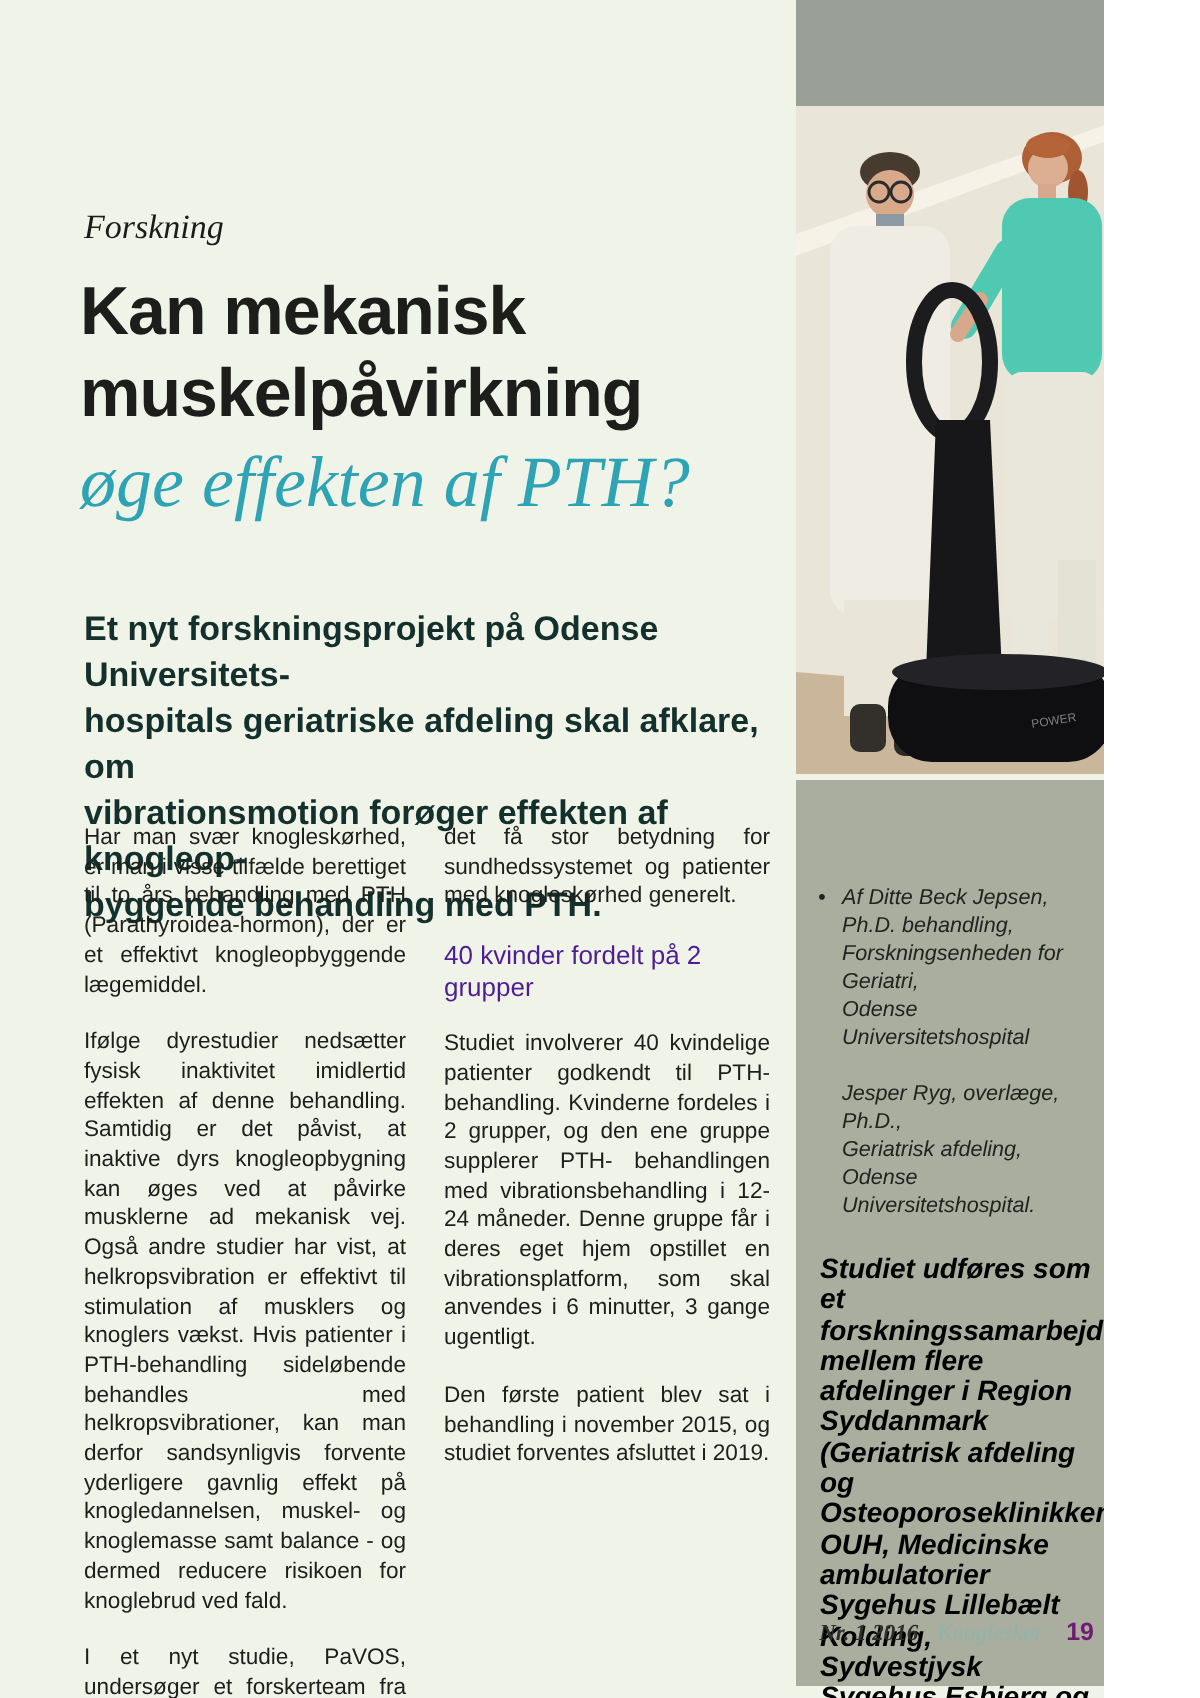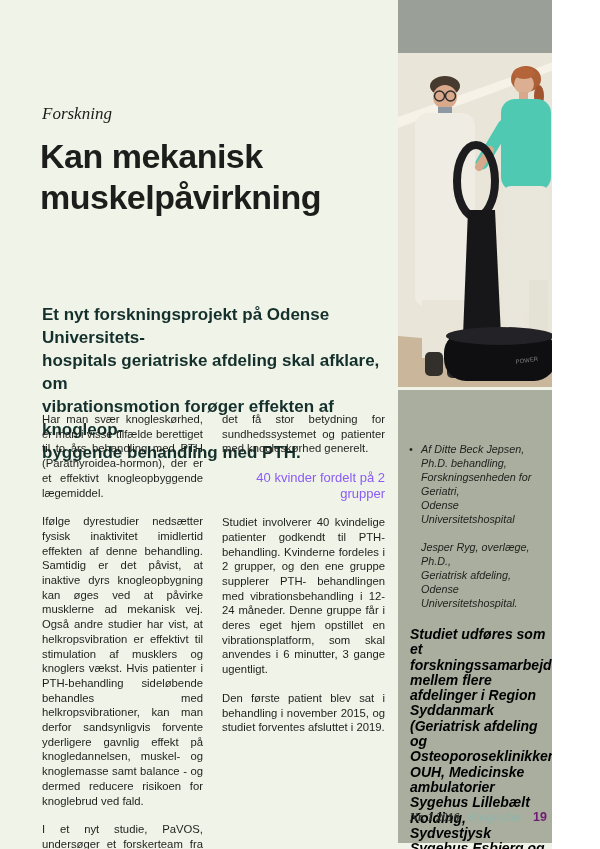--- a/index.html
+++ b/index.html
@@ -30,22 +30,22 @@
   }
   .col{
     position:absolute;top:412px;
     font-size:11.3px;line-height:14.7px;color:#1e1f1b;
     text-align:justify;
   }
   .col1{left:42px;width:161px;}
   .col2{left:222px;width:163px;}
   .col p{margin:0 0 14px 0;}
   .subheading{
-    font-size:13px;line-height:15.5px;color:#8b5cf6;
-    margin:0 0 3px 0;text-align:right;
+    font-size:13px;line-height:15.5px;color:#4c1d95;
+    margin:0 0 3px 0;text-align:left;
   }
   .photo{
     position:absolute;left:398px;top:0;width:167px;height:387px;
   }
   .sidebar{
     position:absolute;left:398px;top:390px;width:167px;height:453px;
     background:#a9ae9f;box-sizing:border-box;
     padding:52px 16px 0 11px;
   }
   .byline{
@@ -79,20 +79,21 @@
 <body>
 
 <div class="page">
 
   <div class="kicker">Forskning</div>
 
   <div class="title">
     <div>Kan mekanisk</div>
     <div>muskelpåvirkning</div>
   </div>
+  <div class="title-accent">øge effekten af PTH?</div>
 
   <div class="lead">
     <div>Et nyt forskningsprojekt på Odense Universitets-</div>
     <div>hospitals geriatriske afdeling skal afklare, om</div>
     <div>vibrationsmotion forøger effekten af knogleop-</div>
     <div>byggende behandling med PTH.</div>
   </div>
 
   <div class="col col1">
     <p>Har man svær knogleskørhed, er man i visse tilfælde berettiget til to års behandling med PTH (Parathyroidea-hormon), der er et effektivt knogleopbyggende lægemiddel.</p>

